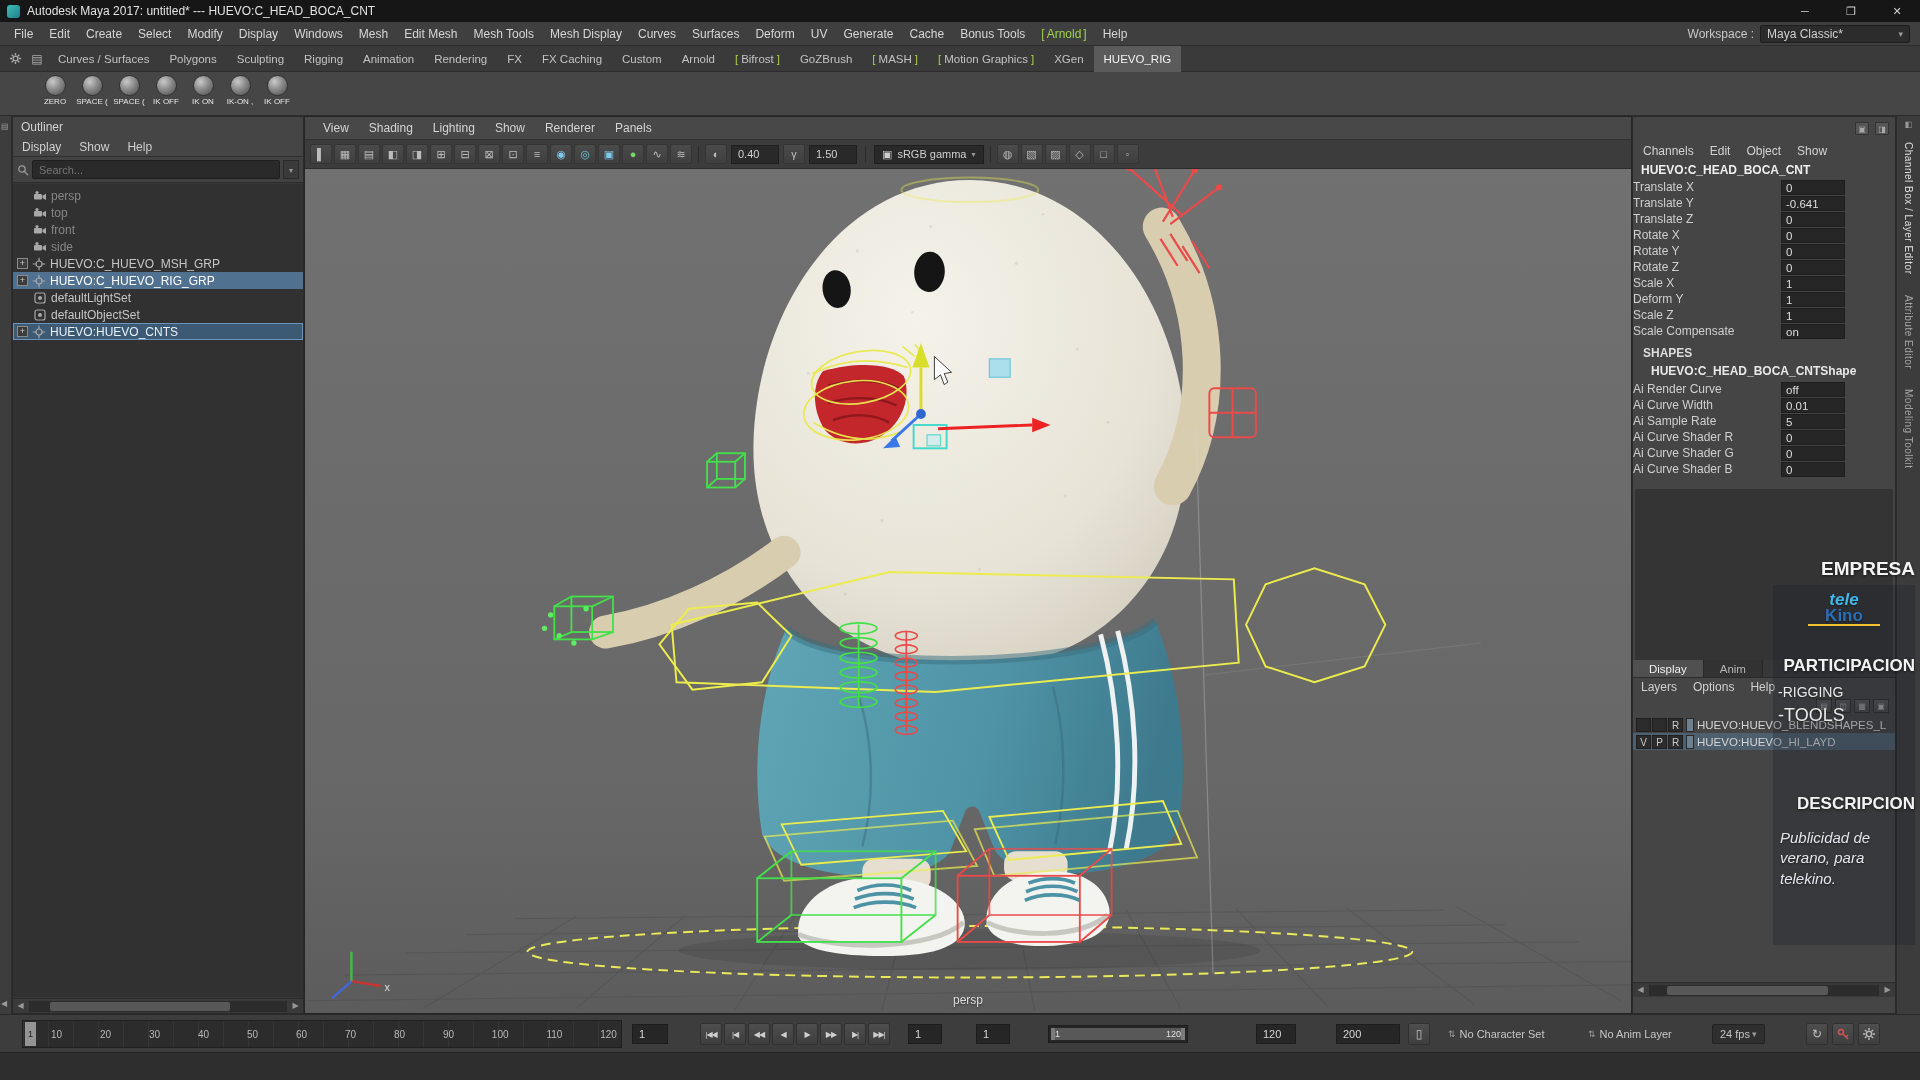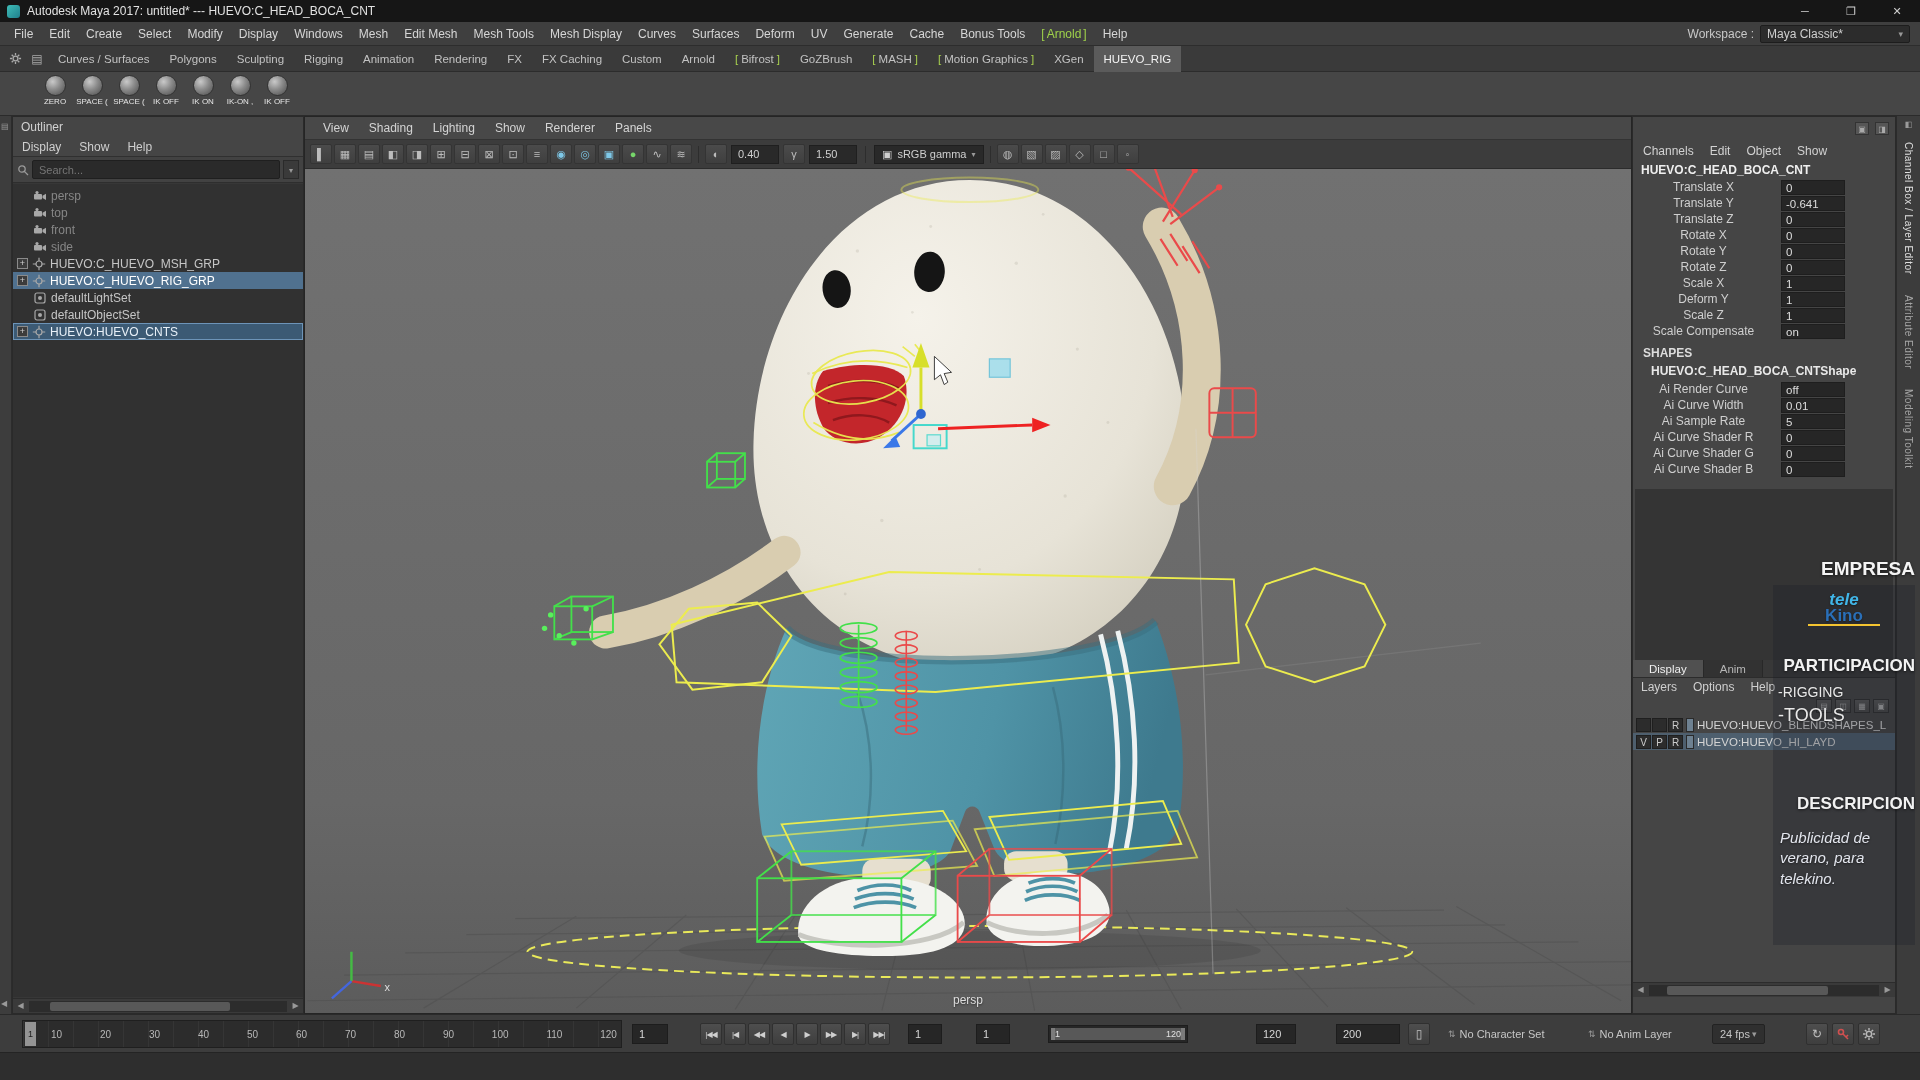--- a/index.html
+++ b/index.html
@@ -81,21 +81,21 @@
   .vp-cam-label{position:absolute;bottom:6px;left:0;width:100%;text-align:center;color:#dedede;text-shadow:0 1px 2px rgba(0,0,0,.5);}
 
   
   #rightpanel{left:1632px;top:116px;width:264px;height:898px;background:#454545;border:1px solid #2a2a2a;}
   .rp-header{height:24px;position:relative;}
   .rp-hicon{position:absolute;top:5px;width:14px;height:13px;background:#565656;border:1px solid #333;color:#aaa;font-size:8px;text-align:center;line-height:13px;}
   .cb-menus{height:20px;display:flex;padding-left:2px;}
   .cb-menu{padding:0 8px;line-height:20px;color:#d2d2d2;}
   .cb-node{height:18px;line-height:18px;padding-left:8px;color:#efefef;font-weight:bold;}
   .cb-row{height:16px;display:flex;align-items:center;}
-  .cb-label{width:148px;text-align:center;padding-right:7px;color:#cfcfcf;white-space:nowrap;}
+  .cb-label{width:148px;text-align:left;padding-right:7px;color:#cfcfcf;white-space:nowrap;}
   .cb-value{width:64px;height:15px;background:#262626;border:1px solid #1e1e1e;color:#dedede;font-size:11.5px;line-height:14px;padding-left:4px;}
   .cb-shapes{height:20px;line-height:20px;padding-left:10px;font-weight:bold;color:#dcdcdc;margin-top:4px;}
   .cb-shape-name{height:16px;line-height:16px;padding-left:18px;color:#e8e8e8;font-weight:bold;margin-bottom:2px;}
   .cb-void{position:absolute;left:2px;right:2px;top:372px;height:172px;background:#343434;}
 
   
   .le{position:absolute;left:0;right:0;top:543px;}
   .le-tabs{height:18px;display:flex;background:#383838;border-bottom:1px solid #2c2c2c;}
   .le-tab{padding:0 16px;line-height:18px;background:#323232;color:#b5b5b5;border-right:1px solid #282828;font-size:11.5px;}
   .le-tab.active{background:#505050;color:#eee;}

